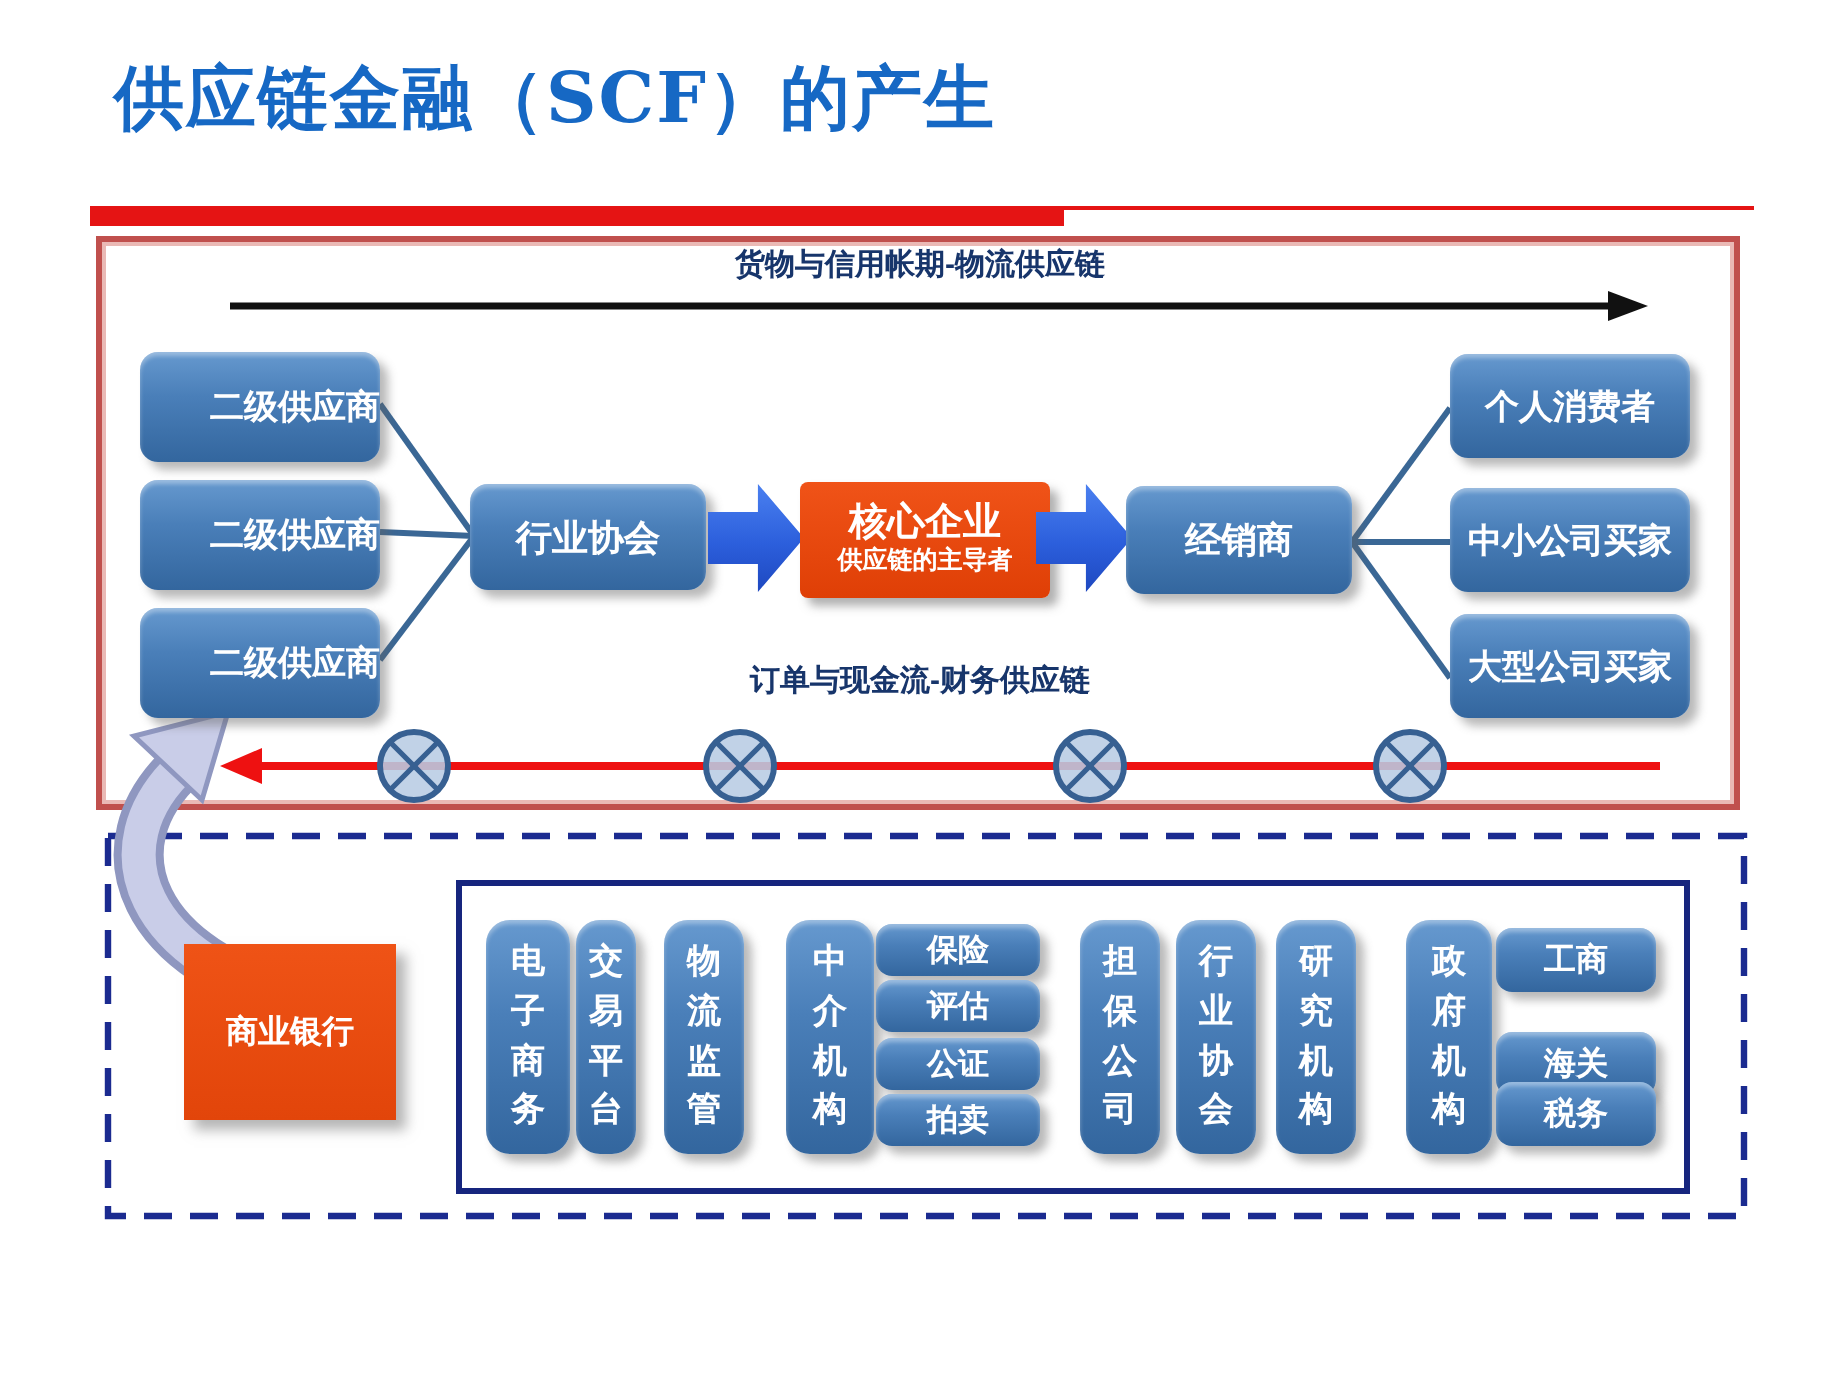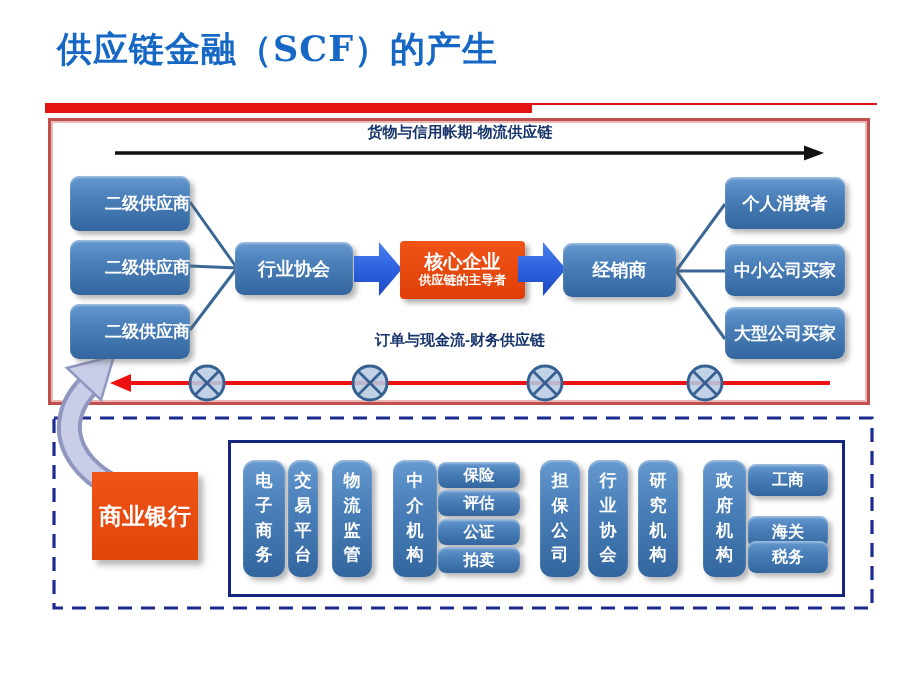--- a/index.html
+++ b/index.html
@@ -60,21 +60,21 @@
     clip-path:polygon(0 26%,52% 26%,52% 0,100% 50%,52% 100%,52% 74%,0 74%);
     filter:drop-shadow(2px 3px 2px rgba(20,30,90,.45));
   }
   .fa1{left:354px; top:242px; width:48px; height:54px;}
   .fa2{left:518px; top:242px; width:48px; height:54px;}
   
   .bank{
     left:92px; top:472px; width:106px; height:88px;
     background:linear-gradient(180deg,#ef5316,#e2450a);
     display:flex; align-items:center; justify-content:center;
-    color:#fff; font-weight:bold; font-size:23px;
+    color:#fff; font-weight:bold; font-size:16px;
     box-shadow:5px 5px 6px rgba(120,120,120,.55);
   }
   
   .vbox{top:460px; height:117px; border-radius:12px;}
   .vbox .vchars{display:block; width:1.08em; margin:0 auto; word-break:break-all; line-height:1.45;}
   .v1{left:243px; width:42px;} .v2{left:288px; width:30px;} .v3{left:332px; width:40px;}
   .v4{left:393px; width:44px;} .v5{left:540px; width:40px;} .v6{left:588px; width:40px;}
   .v7{left:638px; width:40px;} .v8{left:703px; width:43px;}
   
   .sbox{left:438px; width:82px; height:26px; border-radius:8px; font-size:15.5px;}

